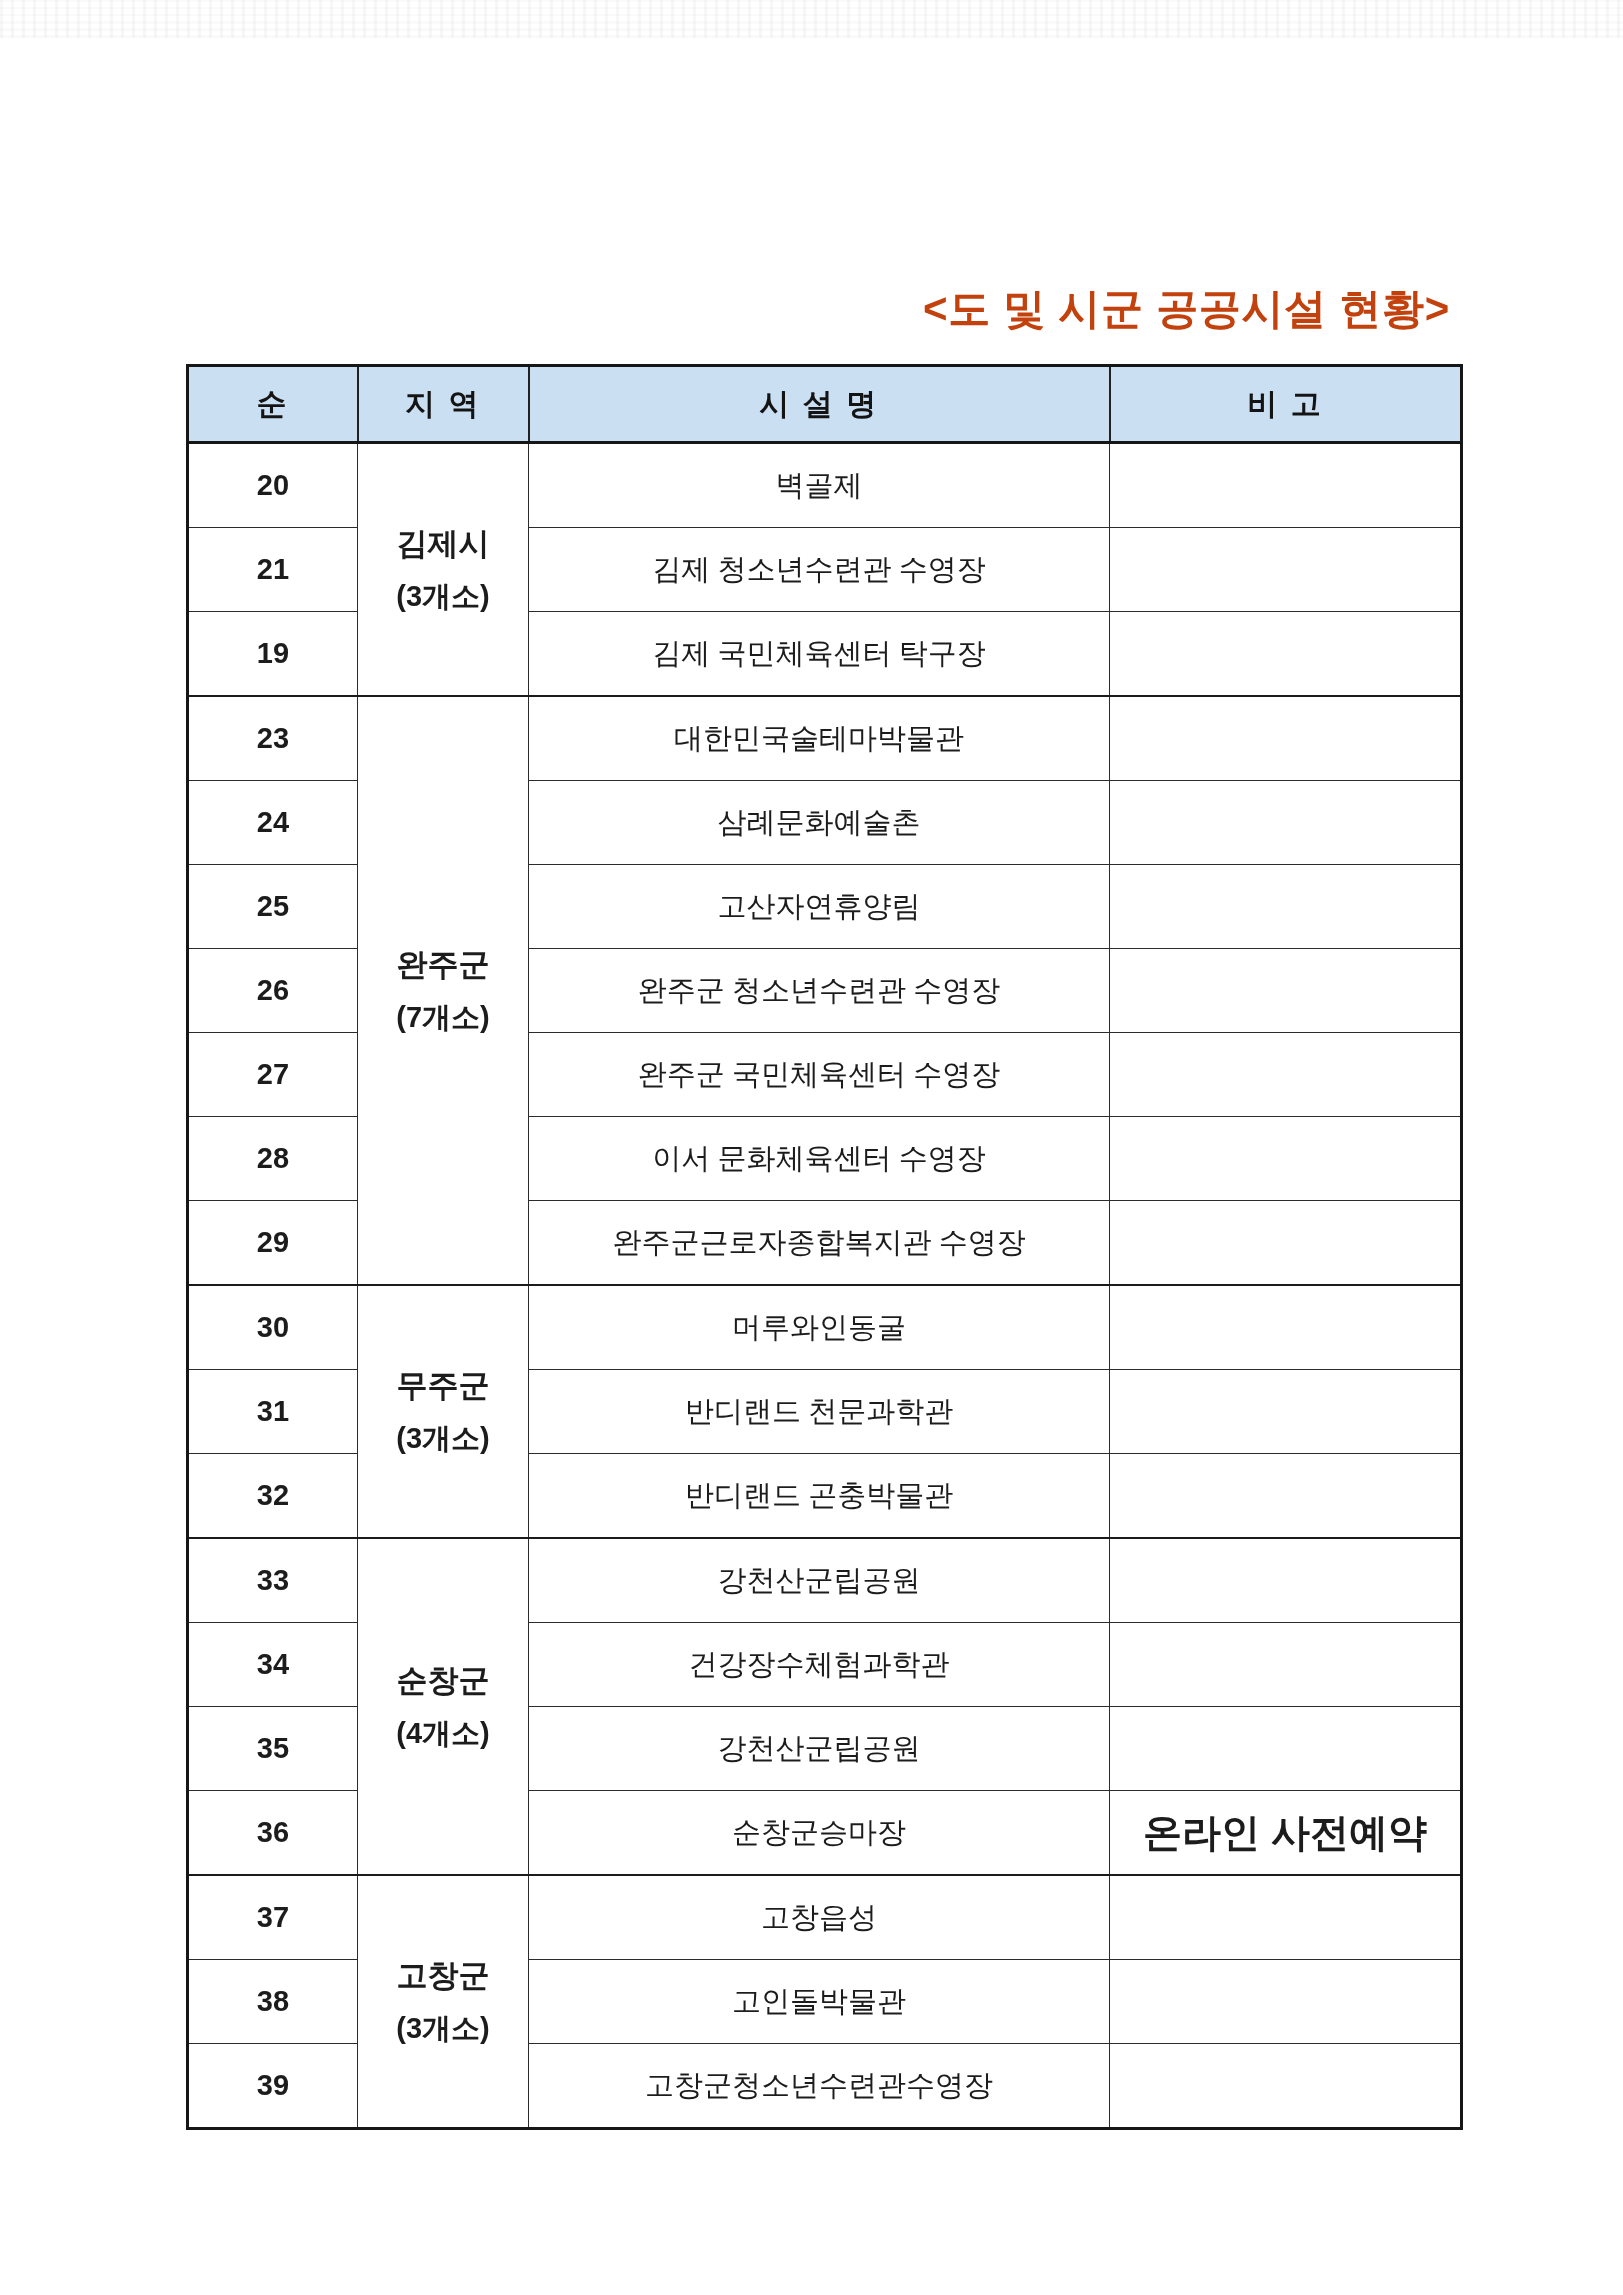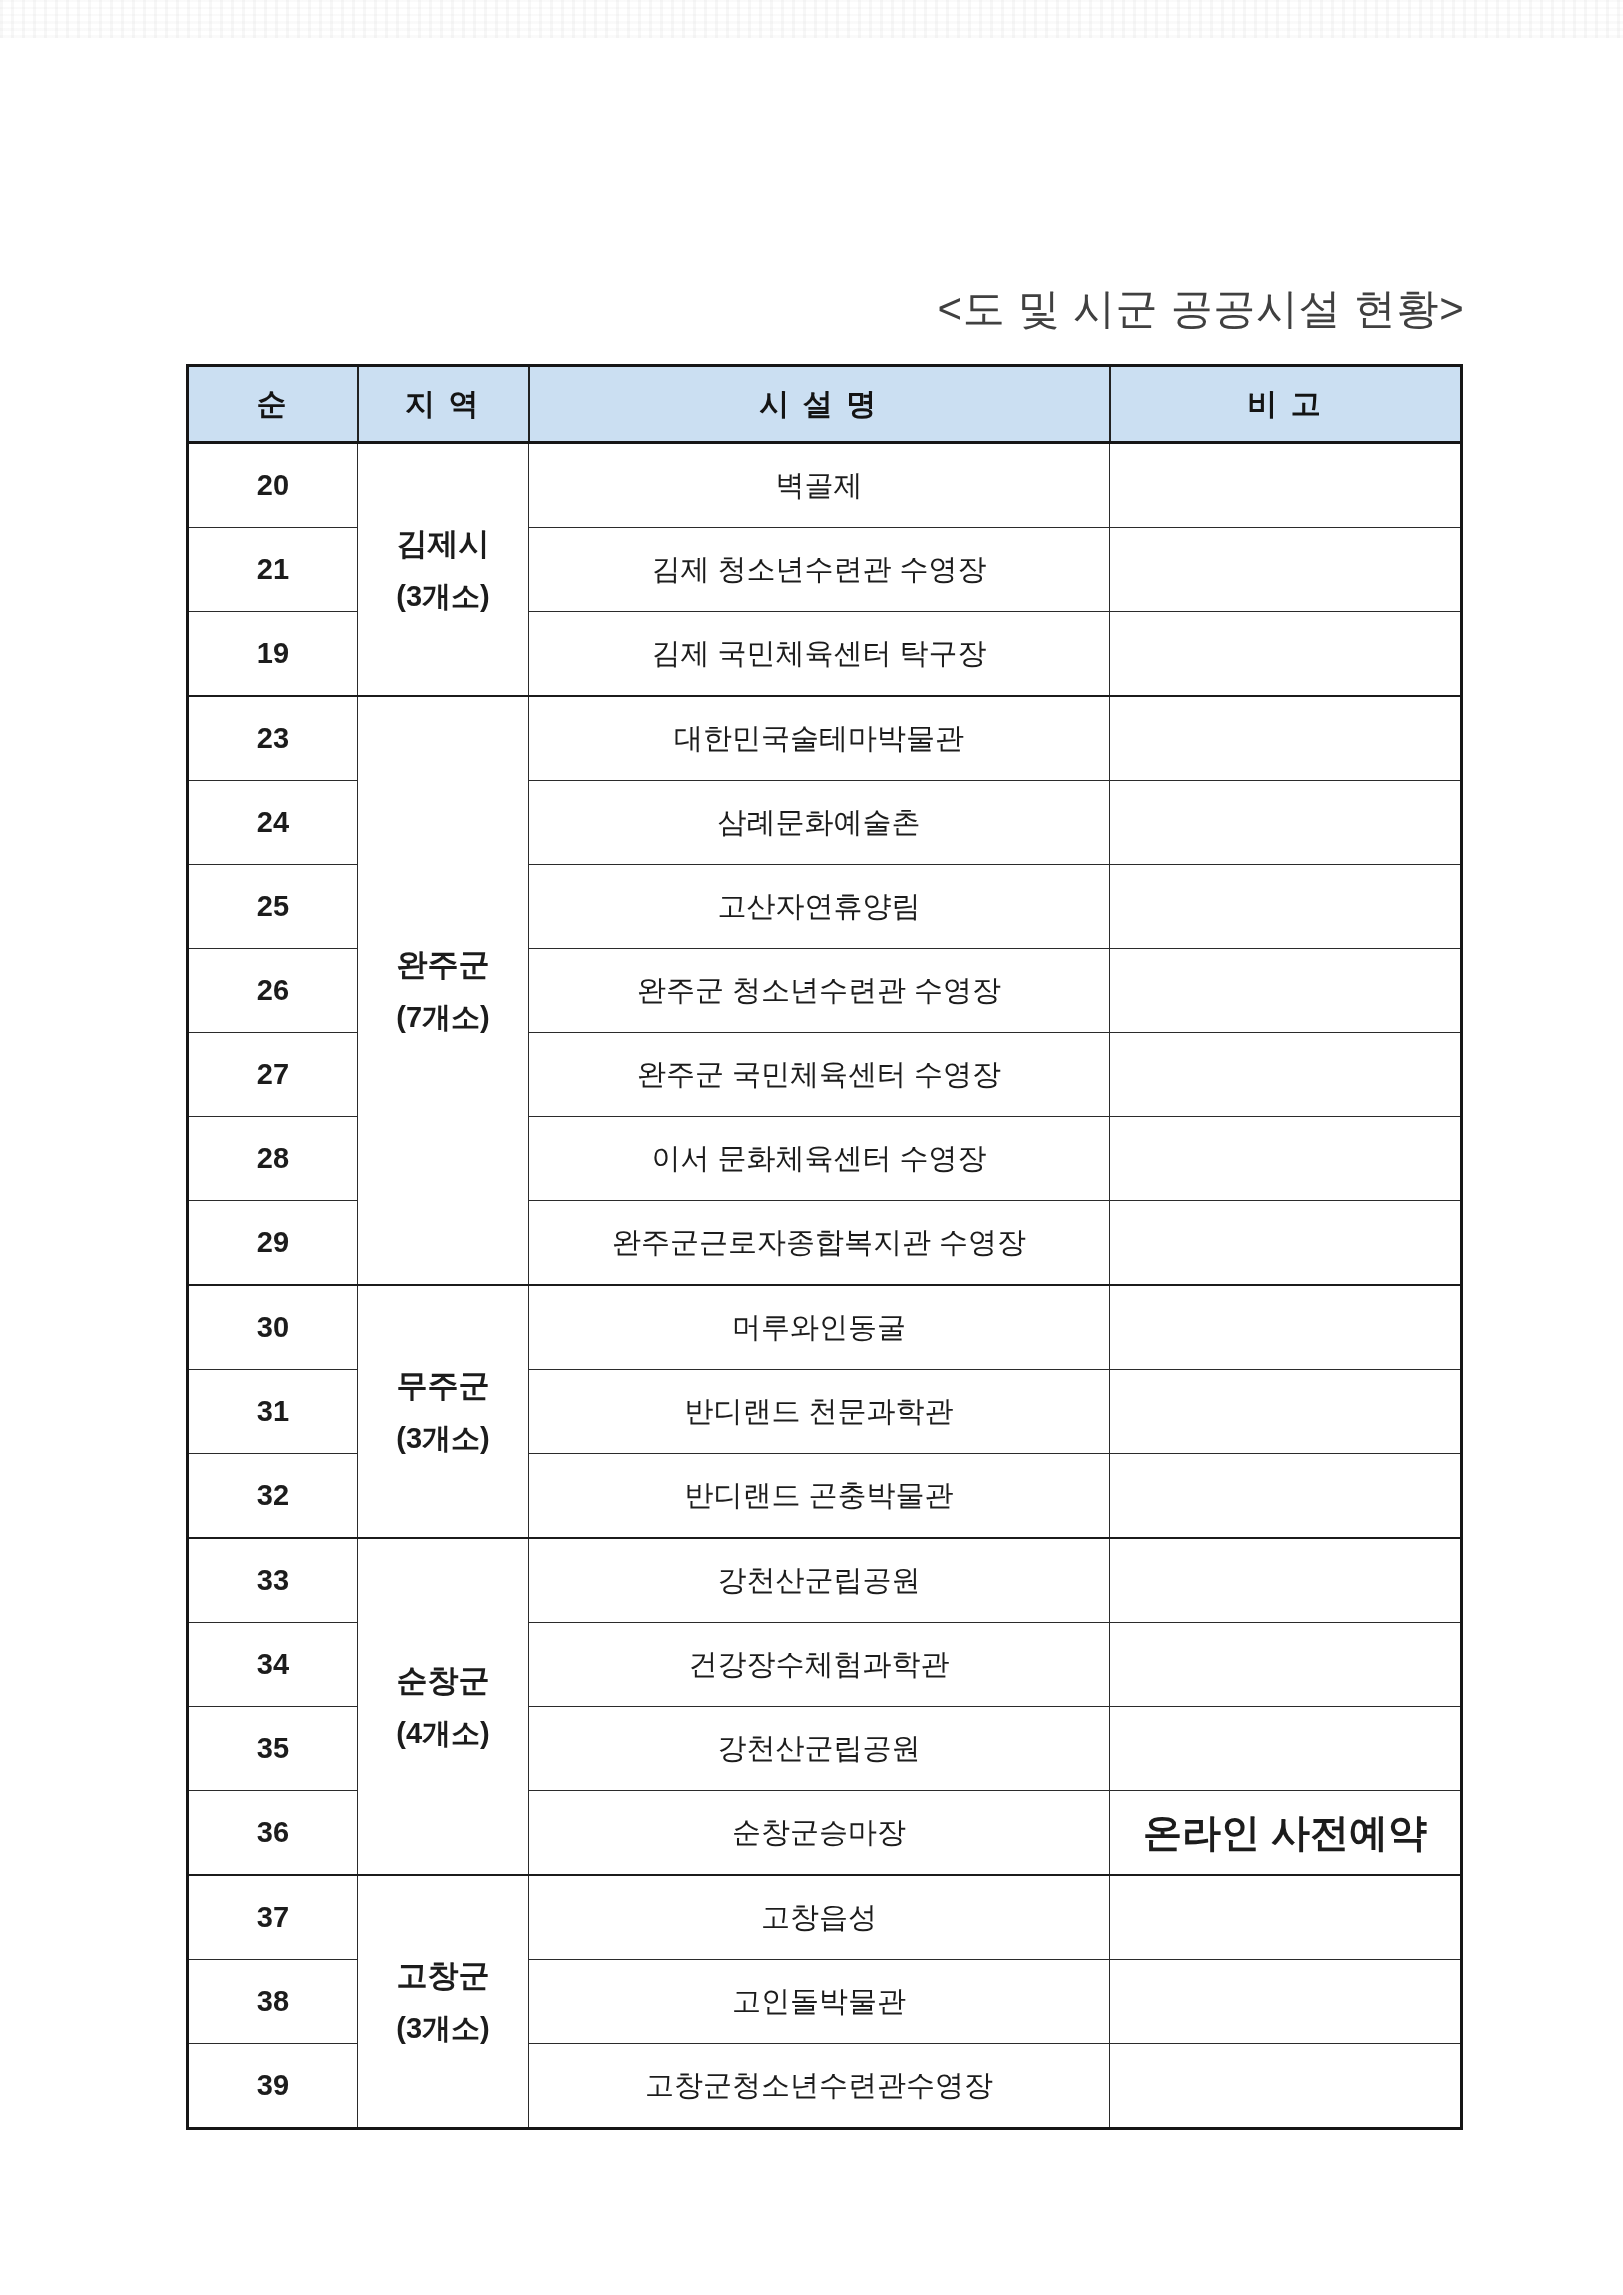--- a/index.html
+++ b/index.html
@@ -24,26 +24,26 @@
       repeating-linear-gradient(90deg, rgba(40,40,40,0.10) 0 3.3px, transparent 3.3px 11px),
       repeating-linear-gradient(0deg, rgba(40,40,40,0.07) 0 2.6px, transparent 2.6px 7.2px);
     opacity: 0.35;
     pointer-events: none;
   }
   .page-title {
     position: absolute;
     top: 281px;
     left: 923px;
     width: 556px;
-    text-align: center;
+    text-align: left;
     font-size: 42px;
-    font-weight: normal;
+    font-weight: bold;
     letter-spacing: 0.7px;
     white-space: nowrap;
-    color: #404040;
+    color: #c2410c;
   }
   table.facility-table {
     position: absolute;
     left: 186px;
     top: 364px;
     width: 1275px;
     border-collapse: collapse;
     table-layout: fixed;
     border: 3.9px solid #161616;
   }
@@ -89,20 +89,21 @@
     font-size: 31px;
   }
   .region-count {
     font-weight: bold;
     font-size: 29px;
     margin-top: 14px;
   }
   td.col-facility {
     font-size: 29px;
     font-weight: normal;
+    font-family: Liberation Serif, serif;
   }
   td.col-note {
     font-size: 39px;
   }
   td.col-note.has-note {
     font-weight: bold;
   }
 </style>
 </head>
 <body>

